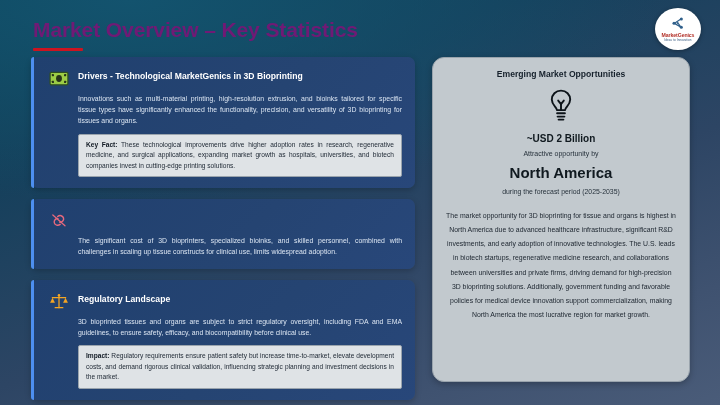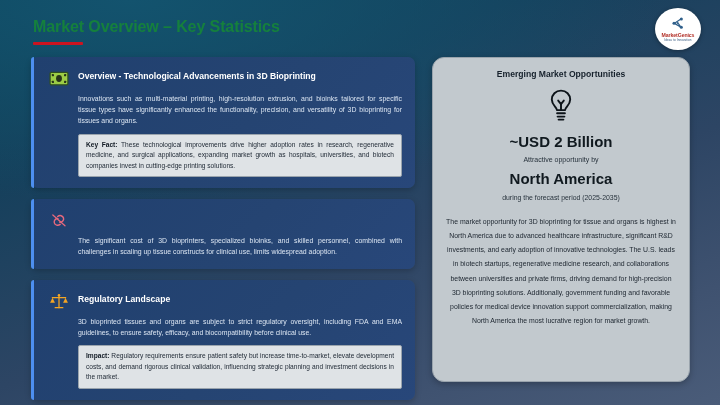--- a/index.html
+++ b/index.html
@@ -8,21 +8,21 @@
     font-family:"Liberation Sans", sans-serif;
     background:
       radial-gradient(ellipse 120% 80% at 18% 0%, #13536e 0%, rgba(19,83,110,0) 62%),
       linear-gradient(160deg, #0d4258 0%, #16405c 28%, #2d4564 58%, #3f5270 82%, #4a5c79 100%);
     position:relative;
   }
 
   
   .header { position:absolute; left:33px; top:18px; }
   .page-title {
-    font-size:16px; font-weight:bold; color:#15803d;
+    font-size:21px; font-weight:bold; color:#701a75;
     letter-spacing:-0.1px; white-space:nowrap;
   }
   .title-rule {
     width:50px; height:3px; background:#cc1420; margin-top:6px; border-radius:1px;
   }
 
   
   .logo-wrap {
     position:absolute; right:19px; top:8px;
     width:46px; height:42px; border-radius:50%;
@@ -83,21 +83,21 @@
     padding:11px 13px 8px 13px;
     display:flex; flex-direction:column; align-items:center;
     box-shadow:0 2px 6px rgba(0,0,0,.25);
   }
   .panel-title {
     font-size:8.6px; font-weight:bold; color:#16212c; text-align:center;
   }
   .bulb { margin:9px 0 4px; }
   .bulb svg { display:block; width:28px; height:34px; }
   .stat-value {
-    font-size:15px; font-weight:bold; color:#10191f;
+    font-size:10px; font-weight:bold; color:#10191f;
     margin-top:7px; text-align:center;
   }
   .stat-sub {
     font-size:7px; color:#27323c; margin-top:6px; text-align:center;
   }
   .stat-region {
     font-size:15px; font-weight:bold; color:#10191f;
     margin-top:7px; text-align:center;
   }
   .stat-period {
@@ -138,21 +138,21 @@
       <span class="card-icon">
         <svg viewBox="0 0 24 22">
           <rect x="1.3" y="3.5" width="21.4" height="15" rx="1.6" fill="#9ccc45" stroke="#2f5020" stroke-width="1.5"></rect>
           <ellipse cx="12" cy="11" rx="3.5" ry="4.1" fill="#27331a"></ellipse>
           <rect x="3.4" y="5.6" width="2.6" height="2.6" rx=".5" fill="#27331a"></rect>
           <rect x="18" y="5.6" width="2.6" height="2.6" rx=".5" fill="#27331a"></rect>
           <rect x="3.4" y="13.8" width="2.6" height="2.6" rx=".5" fill="#27331a"></rect>
           <rect x="18" y="13.8" width="2.6" height="2.6" rx=".5" fill="#27331a"></rect>
         </svg>
       </span>
-      <div class="card-title">Overview - Technological Advancements in 3D Bioprinting</div>
+      <div class="card-title">Drivers - Technological MarketGenics in 3D Bioprinting</div>
     </div>
     <div class="card-body">Innovations such as multi-material printing, high-resolution extrusion, and bioinks tailored for specific tissue types have significantly enhanced the functionality, precision, and versatility of 3D bioprinting for tissues and organs.</div>
     <div class="callout">
       <b>Key Fact:</b><span> These technological improvements drive higher adoption rates in research, regenerative medicine, and surgical applications, expanding market growth as hospitals, universities, and biotech companies invest in cutting-edge printing solutions.</span>
     </div>
   </div>
 
   <div class="card">
     <div class="card-accent"></div>
     <div class="card-head">

